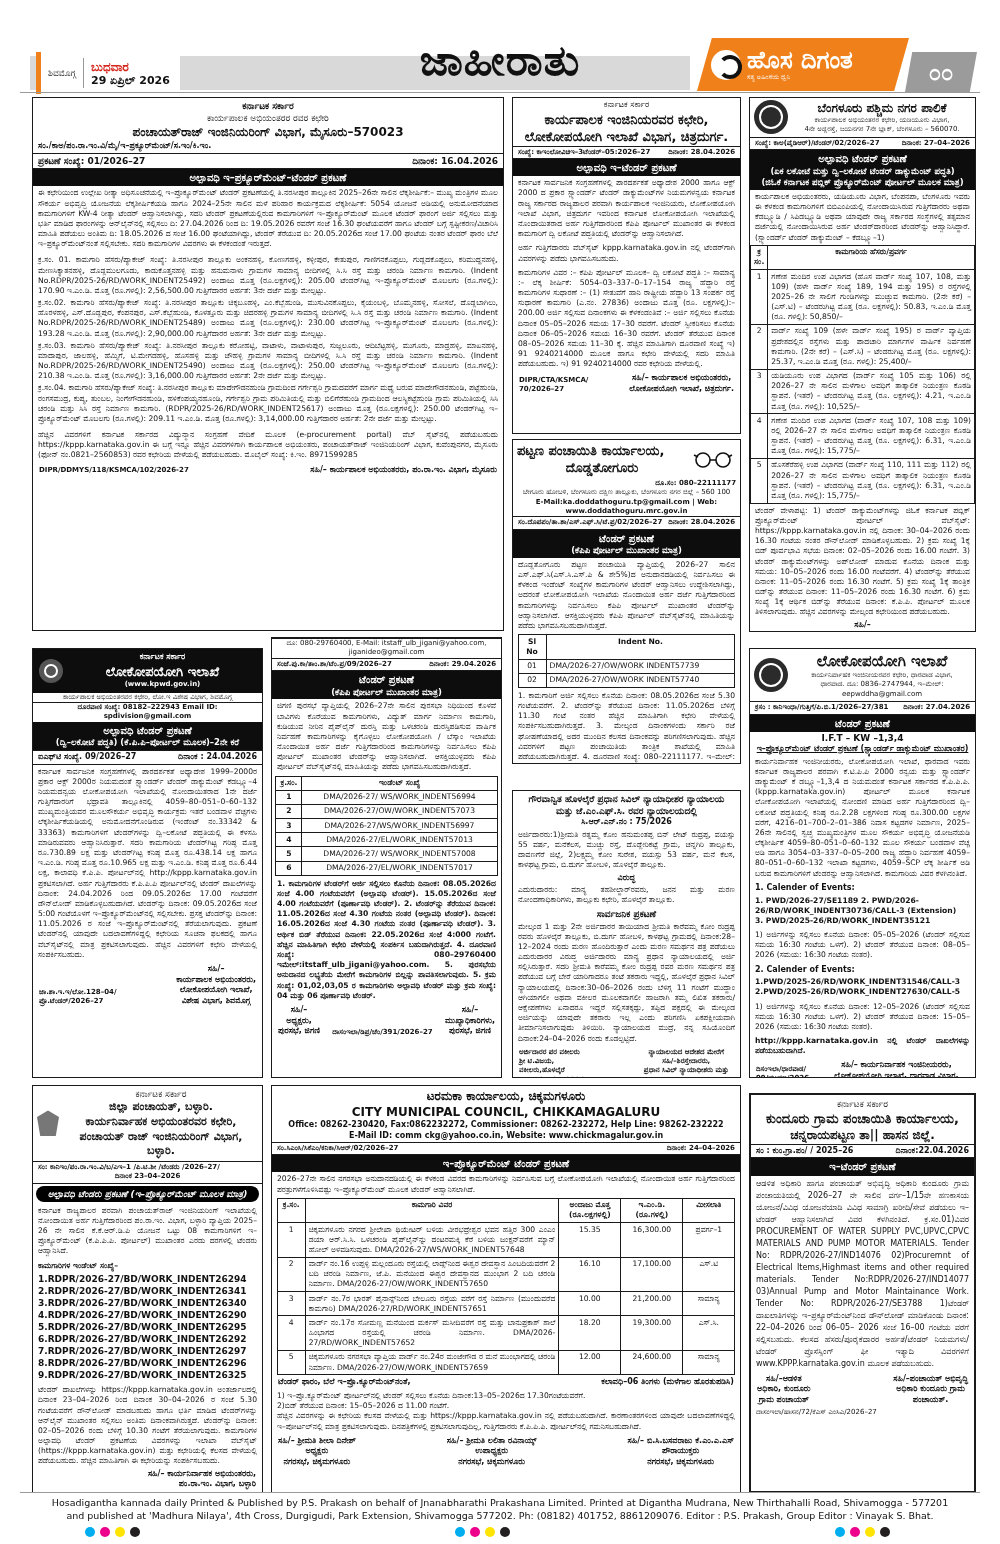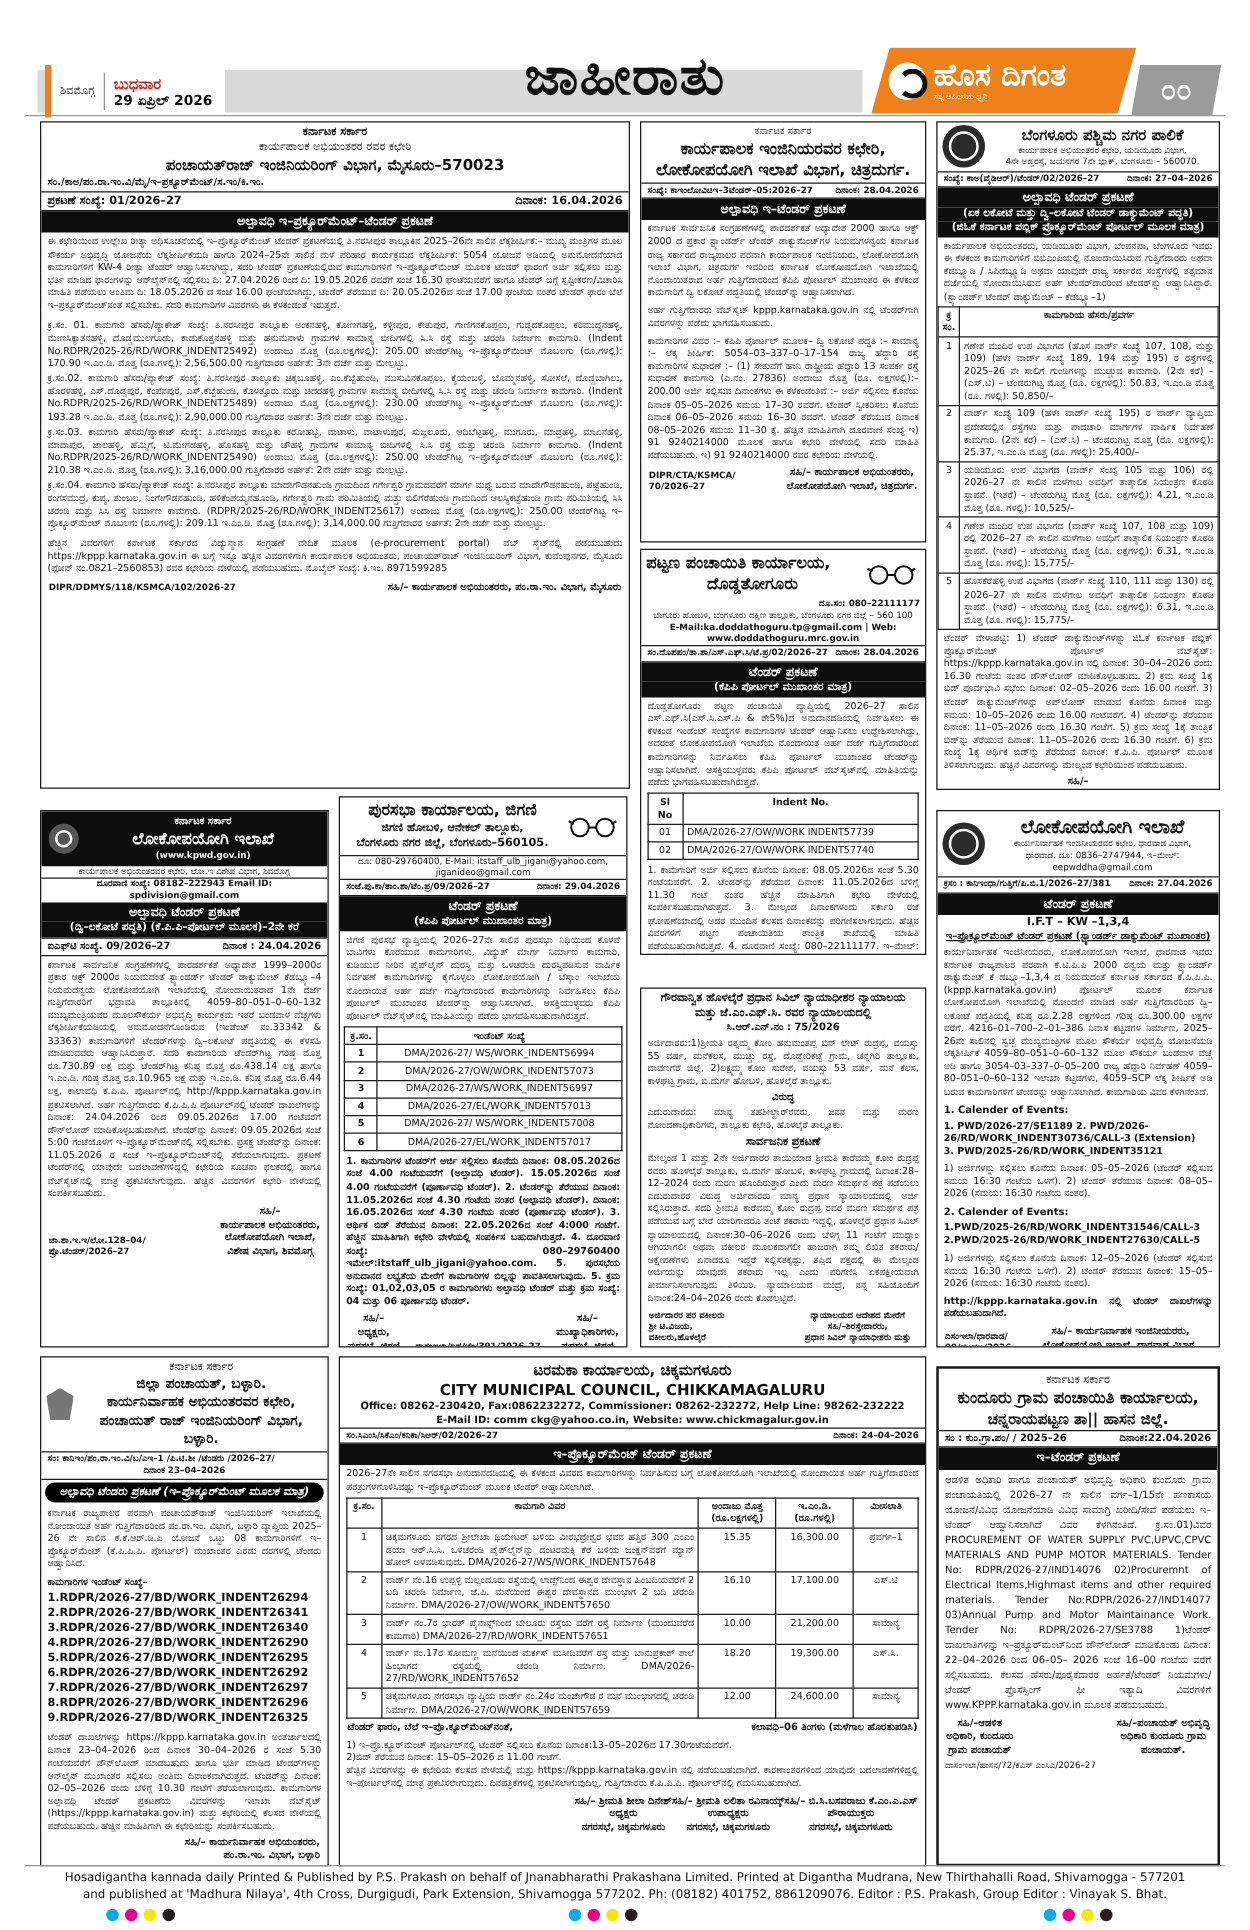--- a/index.html
+++ b/index.html
@@ -226,21 +226,21 @@
         <tr>
           <td class="ctr">3</td>
           <td class="j">ಯಡಿಯೂರು ಉಪ ವಿಭಾಗದ (ವಾರ್ಡ್ ಸಂಖ್ಯೆ 105 ಮತ್ತು 106) ರಲ್ಲಿ 2026–27 ನೇ ಸಾಲಿನ ಮಳೆಗಾಲ ಅವಧಿಗೆ ತಾತ್ಕಾಲಿಕ ನಿಯಂತ್ರಣ ಕೊಠಡಿ ಸ್ಥಾಪನೆ. (ಇತರೆ) – ಟೆಂಡರುಗಿಟ್ಟ ಮೊತ್ತ (ರೂ. ಲಕ್ಷಗಳಲ್ಲಿ): 4.21, ಇ.ಎಂ.ಡಿ ಮೊತ್ತ (ರೂ. ಗಳಲ್ಲಿ): 10,525/–</td>
         </tr>
         <tr>
           <td class="ctr">4</td>
           <td class="j">ಗಣೇಶ ಮಂದಿರ ಉಪ ವಿಭಾಗದ (ವಾರ್ಡ್ ಸಂಖ್ಯೆ 107, 108 ಮತ್ತು 109) ರಲ್ಲಿ 2026–27 ನೇ ಸಾಲಿನ ಮಳೆಗಾಲ ಅವಧಿಗೆ ತಾತ್ಕಾಲಿಕ ನಿಯಂತ್ರಣ ಕೊಠಡಿ ಸ್ಥಾಪನೆ. (ಇತರೆ) – ಟೆಂಡರುಗಿಟ್ಟ ಮೊತ್ತ (ರೂ. ಲಕ್ಷಗಳಲ್ಲಿ): 6.31, ಇ.ಎಂ.ಡಿ ಮೊತ್ತ (ರೂ. ಗಳಲ್ಲಿ): 15,775/–</td>
         </tr>
         <tr>
           <td class="ctr">5</td>
-          <td class="j">ಹೊಸಕೆರೆಹಳ್ಳಿ ಉಪ ವಿಭಾಗದ (ವಾರ್ಡ್ ಸಂಖ್ಯೆ 110, 111 ಮತ್ತು 130) ರಲ್ಲಿ 2026–27 ನೇ ಸಾಲಿನ ಮಳೆಗಾಲ ಅವಧಿಗೆ ತಾತ್ಕಾಲಿಕ ನಿಯಂತ್ರಣ ಕೊಠಡಿ ಸ್ಥಾಪನೆ. (ಇತರೆ) – ಟೆಂಡರುಗಿಟ್ಟ ಮೊತ್ತ (ರೂ. ಲಕ್ಷಗಳಲ್ಲಿ): 6.31, ಇ.ಎಂ.ಡಿ ಮೊತ್ತ (ರೂ. ಗಳಲ್ಲಿ): 15,775/–</td>
+          <td class="j">ಹೊಸಕೆರೆಹಳ್ಳಿ ಉಪ ವಿಭಾಗದ (ವಾರ್ಡ್ ಸಂಖ್ಯೆ 110, 111 ಮತ್ತು 112) ರಲ್ಲಿ 2026–27 ನೇ ಸಾಲಿನ ಮಳೆಗಾಲ ಅವಧಿಗೆ ತಾತ್ಕಾಲಿಕ ನಿಯಂತ್ರಣ ಕೊಠಡಿ ಸ್ಥಾಪನೆ. (ಇತರೆ) – ಟೆಂಡರುಗಿಟ್ಟ ಮೊತ್ತ (ರೂ. ಲಕ್ಷಗಳಲ್ಲಿ): 6.31, ಇ.ಎಂ.ಡಿ ಮೊತ್ತ (ರೂ. ಗಳಲ್ಲಿ): 15,775/–</td>
         </tr>
       </tbody>
   </table>
   <div class="pad j">ಟೆಂಡರ್ ವೇಳಾಪಟ್ಟಿ: 1) ಟೆಂಡರ್ ಡಾಕ್ಯುಮೆಂಟ್‌ಗಳನ್ನು ಜಿಓಕೆ ಕರ್ನಾಟಕ ಪಬ್ಲಿಕ್ ಪ್ರೊಕ್ಯೂರ್‌ಮೆಂಟ್ ಪೋರ್ಟಲ್ ವೆಬ್‌ಸೈಟ್: https://kppp.karnataka.gov.in ನಲ್ಲಿ ದಿನಾಂಕ: 30–04–2026 ರಂದು 16.30 ಗಂಟೆಯ ನಂತರ ಡೌನ್‌ಲೋಡ್ ಮಾಡಿಕೊಳ್ಳಬಹುದು. 2) ಕ್ರಮ ಸಂಖ್ಯೆ 1ಕ್ಕೆ ಬಿಡ್ ಪೂರ್ವಭಾವಿ ಸಭೆಯ ದಿನಾಂಕ: 02–05–2026 ರಂದು 16.00 ಗಂಟೆಗೆ. 3) ಟೆಂಡರ್ ಡಾಕ್ಯುಮೆಂಟ್‌ಗಳನ್ನು ಅಪ್‌ಲೋಡ್ ಮಾಡುವ ಕೊನೆಯ ದಿನಾಂಕ ಮತ್ತು ಸಮಯ: 10–05–2026 ರಂದು 16.00 ಗಂಟೆವರೆಗೆ. 4) ಟೆಂಡರ್‌ನ್ನು ತೆರೆಯುವ ದಿನಾಂಕ: 11–05–2026 ರಂದು 16.30 ಗಂಟೆಗೆ. 5) ಕ್ರಮ ಸಂಖ್ಯೆ 1ಕ್ಕೆ ತಾಂತ್ರಿಕ ಬಿಡ್‌ನ್ನು ತೆರೆಯುವ ದಿನಾಂಕ: 11–05–2026 ರಂದು 16.30 ಗಂಟೆಗೆ. 6) ಕ್ರಮ ಸಂಖ್ಯೆ 1ಕ್ಕೆ ಆರ್ಥಿಕ ಬಿಡ್‌ನ್ನು ತೆರೆಯುವ ದಿನಾಂಕ: ಕೆ.ಪಿ.ಪಿ. ಪೋರ್ಟಲ್ ಮೂಲಕ ತಿಳಿಸಲಾಗುವುದು. ಹೆಚ್ಚಿನ ವಿವರಗಳನ್ನು ಮೇಲ್ಕಂಡ ಕಛೇರಿಯಿಂದ ಪಡೆಯಬಹುದು.</div>
   <div class="fs8 b pre ctr" style="padding:0 6px">ಸಹಿ/–
 ಕಾರ್ಯಪಾಲಕ ಅಭಿಯಂತರರು, ಯಡಿಯೂರು ವಿಭಾಗ, ಬೆಂಗಳೂರು.</div>
 </section>
 
 <section class="box" style="left:32px;top:648px;width:231px;height:430px">
   <div class="bar" style="display:flex;align-items:center;gap:6px;text-align:left;padding:3px 6px">
@@ -264,32 +264,20 @@
     <span class="fs7 pre">ಜಾ.ಶಾ.ಇ.ಇ/ಲೋ.128–04/
 ಪ್ರೊ.ಟೆಂಡರ್/2026–27</span>
     <span class="fs8 b pre ctr">ಸಹಿ/–
 ಕಾರ್ಯಪಾಲಕ ಅಭಿಯಂತರರು,
 ಲೋಕೋಪಯೋಗಿ ಇಲಾಖೆ,
 ವಿಶೇಷ ವಿಭಾಗ, ಶಿವಮೊಗ್ಗ</span>
   </div>
 </section>
 
 <section class="box" style="left:271px;top:637px;width:231px;height:441px">
-  <div class="headflex">
-    <div class="grow ctr">
-      <div class="fs13 b">ಪುರಸಭಾ ಕಾರ್ಯಾಲಯ, ಜಿಗಣಿ</div>
-      <div class="fs9 b">ಜಿಗಣಿ ಹೋಬಳಿ, ಆನೇಕಲ್ ತಾಲ್ಲೂಕು,</div>
-      <div class="fs9 b">ಬೆಂಗಳೂರು ನಗರ ಜಿಲ್ಲೆ, ಬೆಂಗಳೂರು–560105.</div>
-    </div>
-    <svg class="glasses" width="44" height="20" viewBox="0 0 44 20">
-      <circle cx="11" cy="11" r="7" fill="none" stroke="#111" stroke-width="1.6"></circle>
-      <circle cx="31" cy="11" r="7" fill="none" stroke="#111" stroke-width="1.6"></circle>
-      <path d="M18 11 h6 M2 6 L6 8 M40 6 L36 8" stroke="#111" stroke-width="1.6" fill="none"></path>
-    </svg>
-  </div>
   <div class="ctr fs7 rule">ದೂ: 080-29760400, E-Mail: itstaff_ulb_jigani@yahoo.com, jiganideo@gmail.com</div>
   <div class="refrow fs7">
     <span>ಸಂಜೆ.ಪು.ಕಾ/ತಾಂ.ಶಾ/ಟೆಂ.ಪ್ರ/09/2026–27</span>
     <span>ದಿನಾಂಕ: 29.04.2026</span>
   </div>
   <div class="bar fs11" style="padding-bottom:0">ಟೆಂಡರ್ ಪ್ರಕಟಣೆ</div>
   <div class="bar smallbar" style="padding-top:0">(ಕೆಪಿಪಿ ಪೋರ್ಟಲ್ ಮುಖಾಂತರ ಮಾತ್ರ)</div>
   <div class="pad j">ಜಿಗಣಿ ಪುರಸಭೆ ವ್ಯಾಪ್ತಿಯಲ್ಲಿ 2026–27ನೇ ಸಾಲಿನ ಪುರಸಭಾ ನಿಧಿಯಿಂದ ಕೊಳವೆ ಬಾವಿಗಳು ಕೊರೆಯುವ ಕಾಮಗಾರಿಗಳು, ವಿದ್ಯುತ್ ಮಾರ್ಗ ನಿರ್ಮಾಣ ಕಾಮಗಾರಿ, ಕುಡಿಯುವ ನೀರಿನ ಪೈಪ್‌ಲೈನ್ ದುರಸ್ತಿ ಮತ್ತು ಒಳಚರಂಡಿ ದುರಸ್ತಿಪಡಿಸುವ ವಾರ್ಷಿಕ ನಿರ್ವಹಣೆ ಕಾಮಗಾರಿಗಳನ್ನು ಕೈಗೊಳ್ಳಲು ಲೋಕೋಪಯೋಗಿ / ಬೆಸ್ಕಾಂ ಇಲಾಖೆಯ ನೊಂದಾಯಿತ ಅರ್ಹ ದರ್ಜೆ ಗುತ್ತಿಗೆದಾರರಿಂದ ಕಾಮಗಾರಿಗಳನ್ನು ನಿರ್ವಹಿಸಲು ಕೆಪಿಪಿ ಪೋರ್ಟಲ್ ಮುಖಾಂತರ ಟೆಂಡರ್‌ನ್ನು ಆಹ್ವಾನಿಸಲಾಗಿದೆ. ಆಸಕ್ತಿಯುಳ್ಳವರು ಕೆಪಿಪಿ ಪೋರ್ಟಲ್ ವೆಬ್‌ಸೈಟ್‌ನಲ್ಲಿ ಮಾಹಿತಿಯನ್ನು ಪಡೆದು ಭಾಗವಹಿಸಬಹುದಾಗಿರುತ್ತದೆ.</div>
   <table style="width:97%;margin:1px auto">
     <thead>
@@ -472,21 +460,21 @@
       </tr>
       </tbody>
   </table>
   <div style="display:flex;justify-content:space-between;padding:1px 6px" class="fs8 b">
     <span>ಟೆಂಡರ್ ಫಾರಂ, ಬೆಲೆ ಇ–ಪ್ರೊ.ಕ್ಯೂರ್‌ಮೆಂಟ್‌ನಂತೆ,</span>
     <span>ಕಲಾವಧಿ–06 ತಿಂಗಳು (ಮಳೆಗಾಲ ಹೊರತುಪಡಿಸಿ)</span>
   </div>
   <div class="pad j pre">1) ಇ–ಪ್ರೊ.ಕ್ಯೂರ್‌ಮೆಂಟ್ ಪೋರ್ಟಲ್‌ನಲ್ಲಿ ಟೆಂಡರ್ ಸಲ್ಲಿಸಲು ಕೊನೆಯ ದಿನಾಂಕ:13–05–2026ದ 17.30ಗಂಟೆಯವರೆಗೆ.
 2)ಬಿಡ್ ತೆರೆಯುವ ದಿನಾಂಕ: 15–05–2026 ದ 11.00 ಗಂಟೆಗೆ.
 ಹೆಚ್ಚಿನ ವಿವರಗಳನ್ನು ಈ ಕಛೇರಿಯ ಕೆಲಸದ ವೇಳೆಯಲ್ಲಿ ಮತ್ತು https://kppp.karnataka.gov.in ನಲ್ಲಿ ಪಡೆಯಬಹುದಾಗಿದೆ. ಕಾರಣಾಂತರಗಳಿಂದ ಯಾವುದೇ ಬದಲಾವಣೆಗಳಿದ್ದಲ್ಲಿ ಇ–ಪೋರ್ಟಲ್‌ನಲ್ಲಿ ಮಾತ್ರ ಪ್ರಕಟಿಸಲಾಗುವುದು. ದಿನಪತ್ರಿಕೆಗಳಲ್ಲಿ ಪ್ರಕಟಿಸಲಾಗುವುದಿಲ್ಲ, ಗುತ್ತಿಗೆದಾರರು ಕೆ.ಪಿ.ಪಿ.ಪಿ. ಪೋರ್ಟಲ್‌ನಲ್ಲಿ ಗಮನಿಸಬಹುದಾಗಿದೆ.</div>
-  <div style="display:flex;justify-content:flex-end;padding:2px 6px">
+  <div style="display:flex;justify-content:space-between;padding:2px 6px">
 
       <span class="ctr fs8 b">
         <div>ಸಹಿ/– ಶ್ರೀಮತಿ ಶೀಲಾ ದಿನೇಶ್</div>
         <div>ಅಧ್ಯಕ್ಷರು</div>
         <div>ನಗರಸಭೆ, ಚಿಕ್ಕಮಗಳೂರು</div>
       </span>
 
       <span class="ctr fs8 b">
         <div>ಸಹಿ/– ಶ್ರೀಮತಿ ಲಲಿತಾ ರವಿನಾಯ್ಕ್</div>
         <div>ಉಪಾಧ್ಯಕ್ಷರು</div>

